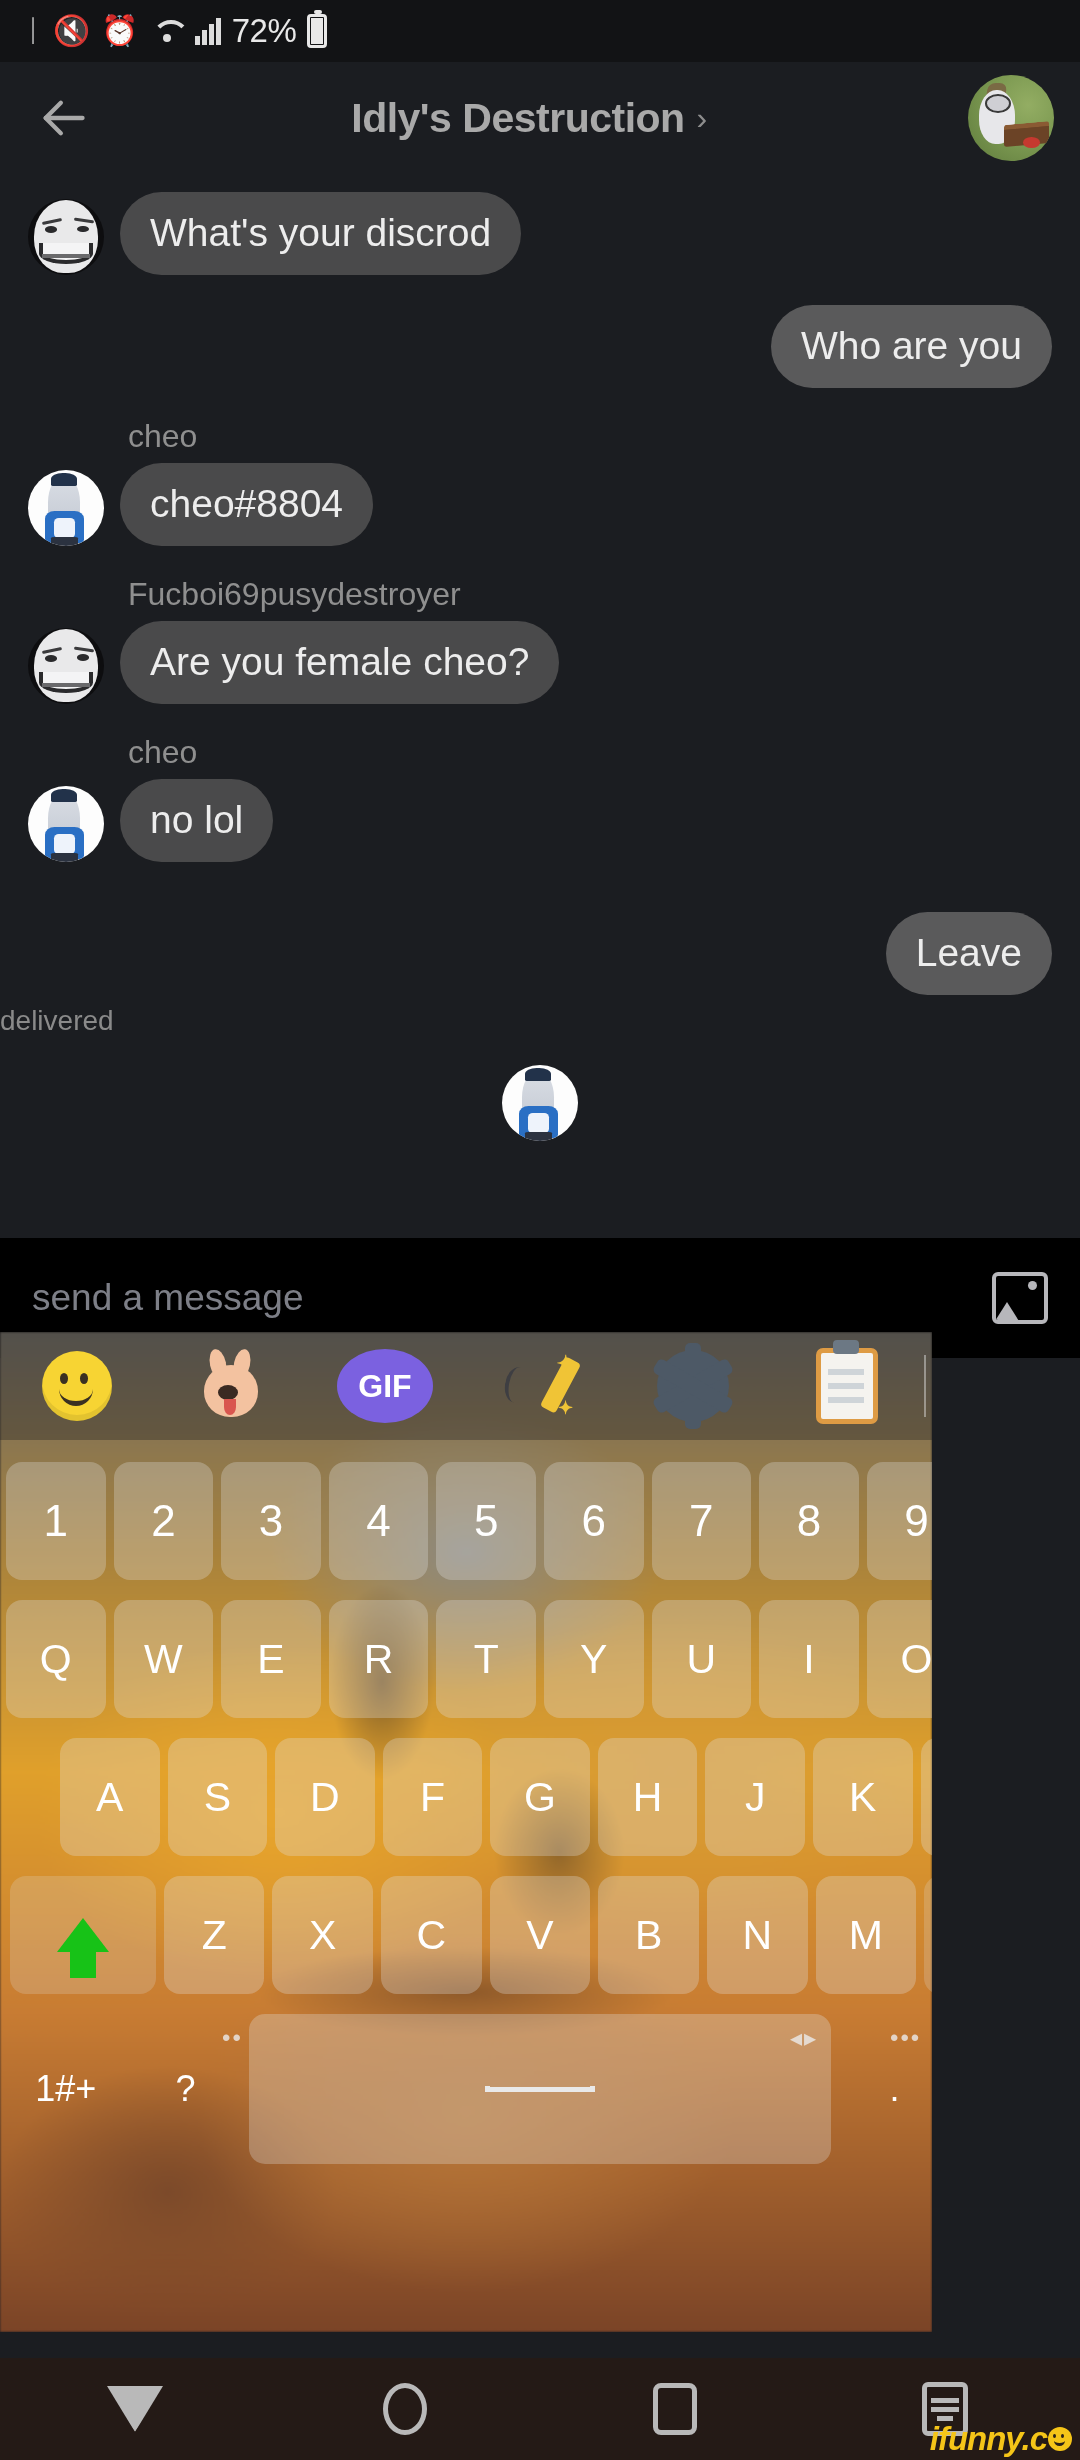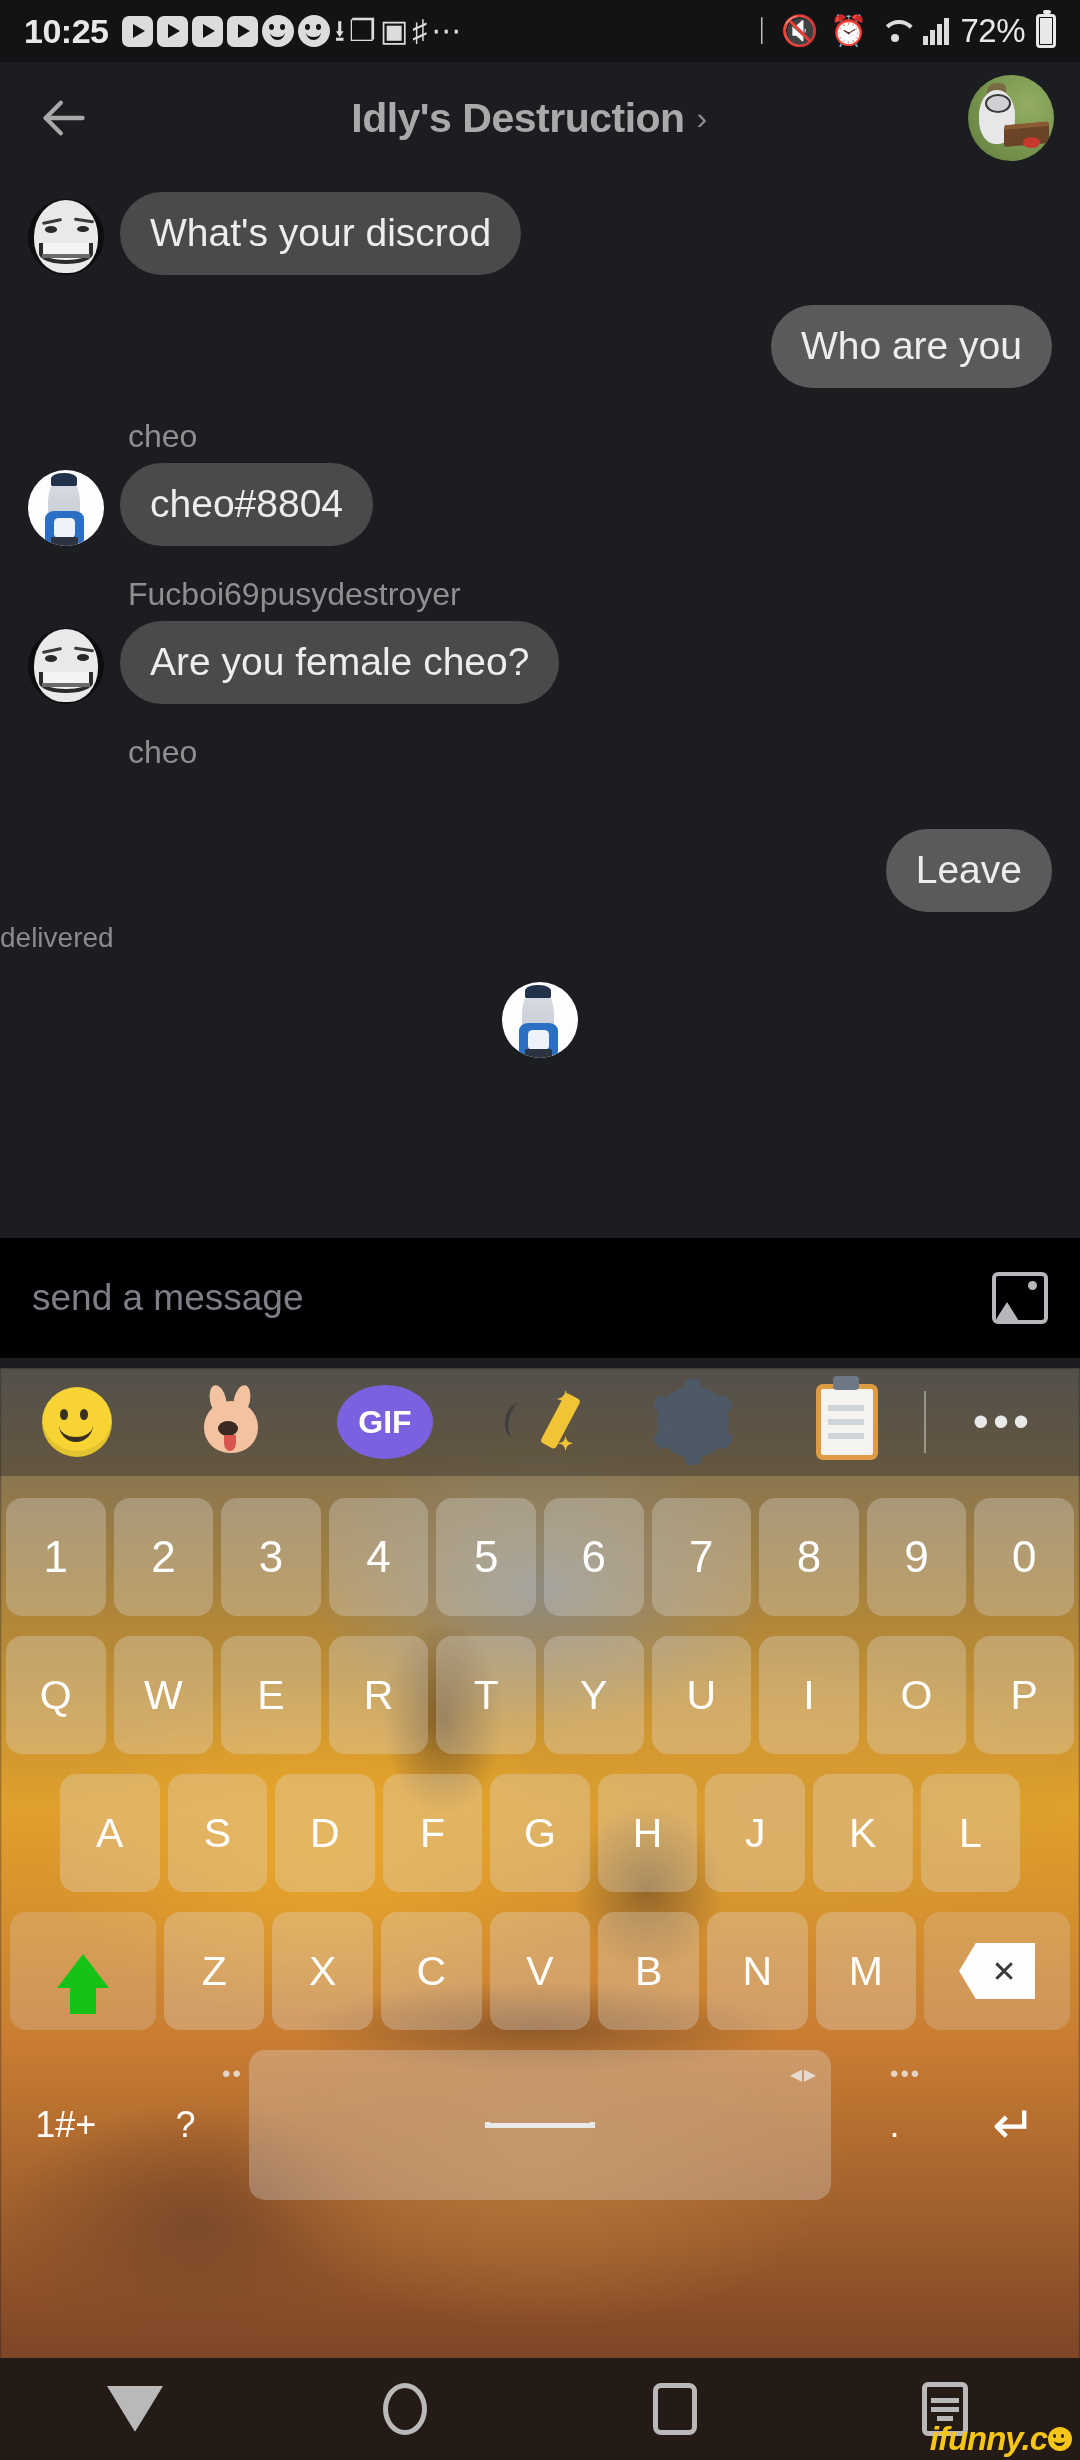--- a/index.html
+++ b/index.html
@@ -120,21 +120,21 @@
   
   .inputbar { position:absolute; top:1238px; left:0; width:1080px; height:120px;
               background:#000000; display:flex; align-items:center; padding:0 32px; }
   .inputbar .ph { flex:1; font-size:37px; color:#7d7f87; }
   .imgicon { width:56px; height:52px; border:4px solid #b7b7bb; border-radius:6px; position:relative; overflow:hidden;}
   .imgicon::before { content:""; position:absolute; right:7px; top:5px; width:9px; height:9px; background:#b7b7bb; border-radius:50%; }
   .imgicon::after { content:""; position:absolute; left:-4px; bottom:-6px; width:30px; height:24px;
       background:#b7b7bb; clip-path:polygon(0 100%,50% 0,100% 100%); box-shadow:24px 4px 0 #b7b7bb; }
 
   
-  .keyboard { position:absolute; top:1368px; left:0; width:1080px; height:1000px; overflow:hidden; }
+  .keyboard { position:absolute; top:1332px; left:0; width:932px; height:1000px; overflow:hidden; }
   .kbd-bg { position:absolute; inset:0;
      background:
        radial-gradient(ellipse 48% 30% at 50% 78%, #b8783a 0%, transparent 60%),
        radial-gradient(ellipse 40% 26% at 30% 48%, #e8a52c 0%, transparent 65%),
        radial-gradient(ellipse 42% 24% at 72% 44%, #d79a34 0%, transparent 65%),
        radial-gradient(ellipse 30% 20% at 50% 22%, #8d8a80 0%, transparent 70%),
        radial-gradient(ellipse 26% 18% at 18% 86%, #7c4a2a 0%, transparent 70%),
        linear-gradient(180deg,#6e6b63 0%, #a8823c 22%, #e0a02b 44%, #c87c33 68%, #7b4427 100%);
      filter:blur(1px);
   }
@@ -238,34 +238,20 @@
        border-radius:50%; box-shadow:8px 0 0 #2a2218; }
   .wm-smile::after { content:""; position:absolute; bottom:5px; left:6px; width:11px; height:5px;
        border-bottom:3px solid #2a2218; border-radius:0 0 8px 8px; }
 </style>
 </head>
 <body>
 
 <div id="screen">
 
   <div class="statusbar">
-    <div class="sb-left">
-      <span class="sb-time">10:25</span>
-      <span class="ic-play"></span>
-      <span class="ic-play"></span>
-      <span class="ic-play"></span>
-      <span class="ic-play"></span>
-      <span class="ic-smile"></span>
-      <span class="ic-smile"></span>
-      <span class="sb-ico">⭳</span>
-      <span class="sb-ico">❐</span>
-      <span class="sb-ico">▣</span>
-      <span class="sb-ico">♯</span>
-      <span class="sb-ico">⋯</span>
-    </div>
     <div class="sb-right">
       <span class="sb-ico">ᛁ</span>
       <span class="sb-ico">🔇</span>
       <span class="sb-ico">⏰</span>
       <span class="wifi"></span>
       <span class="sig">
         <i style="height:9px"></i>
           <i style="height:15px"></i>
           <i style="height:21px"></i>
           <i style="height:27px"></i>
@@ -340,20 +326,30 @@
         <span class="ey1"></span>
           <span class="ey2"></span>
           <span class="mo"></span>
           <span class="te"></span>
       </div>
       <div class="bubble in">Are you female cheo?</div>
     </div>
     <div class="sp"></div>
 
     <div class="sender">cheo</div>
+    <div class="row">
+      <div class="avatar av-cheo">
+        <span class="hair"></span>
+          <span class="hat"></span>
+          <span class="body"></span>
+          <span class="trim"></span>
+          <span class="sk"></span>
+      </div>
+      <div class="bubble in">no lol</div>
+    </div>
     <div class="sp" style="height:50px"></div>
 
     <div class="row out">
       <div class="bubble out">Leave</div>
     </div>
     <div class="delivered">delivered</div>
 
     <div class="kicked">
       <div class="avatar av-cheo">
         <span class="hair"></span>

